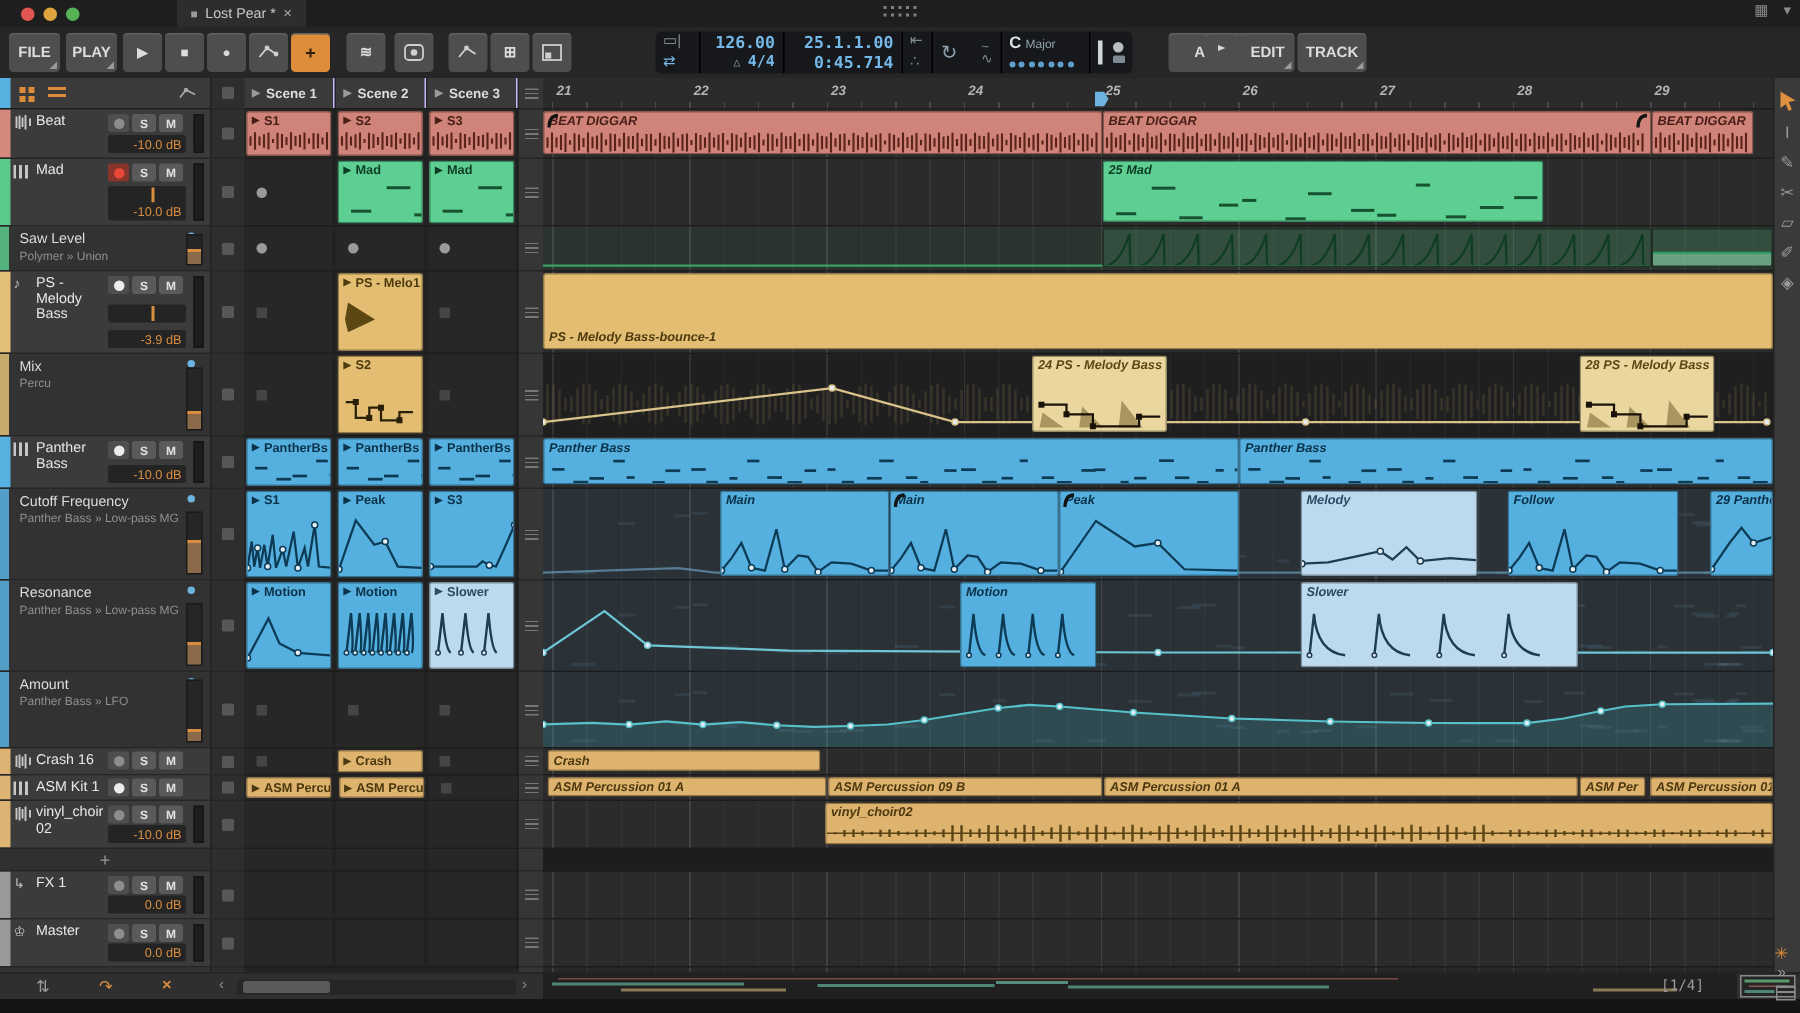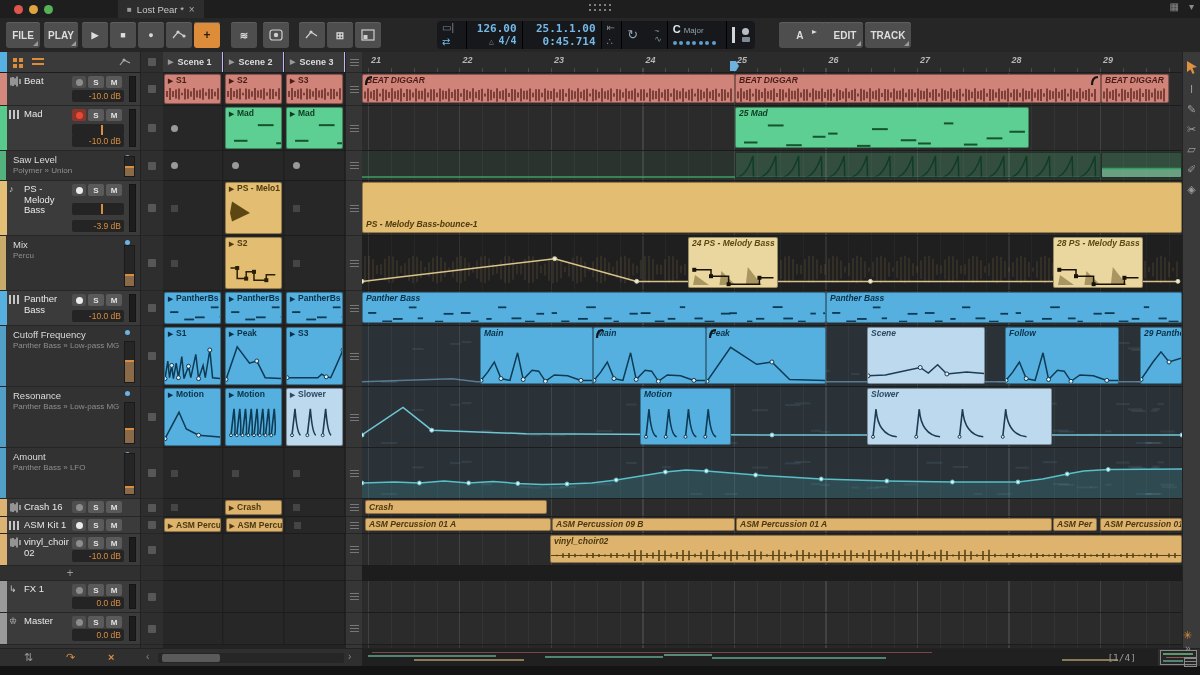--- a/index.html
+++ b/index.html
@@ -1728,21 +1728,21 @@
                 <path d="M0.0,42.3 L23.6,8.3 L49.6,25.3 L64.9,23.0 L82.6,40.5 L118.0,41.4" stroke="#0d3a54" stroke-width="1.5" fill="none"></path>
                 <circle cx="0" cy="42.32" r="2" fill="#e6eef4" stroke="#0d3a54" stroke-width="1"></circle>
                 <circle cx="64.9" cy="23" r="2" fill="#e6eef4" stroke="#0d3a54" stroke-width="1"></circle>
               </svg>
               <svg width="9" height="11" style="position: absolute; top: 0px; left: 1px;">
                 <path d="M2,10 Q2,2 8,2" stroke="#141414" stroke-width="2.2" fill="none"></path>
               </svg>
             </div>
             <div class="aclip" style="left: 505px; top: 1px; width: 118px; height: 57px; background: rgb(189, 217, 238);">
               <div class="cliplab" style="color: rgb(44, 74, 98);">
-                <span>Scene</span>
+                <span>Melody</span>
               </div>
               <svg width="116" height="46">
                 <path d="M0.0,36.8 L17.4,35.9 L34.8,32.2 L52.2,28.5 L60.3,34.0 L69.6,25.8 L78.9,35.0 L98.6,33.1 L116.0,34.5" stroke="#1d3c52" stroke-width="1.5" fill="none"></path>
                 <circle cx="0" cy="36.800000000000004" r="2" fill="#e6eef4" stroke="#1d3c52" stroke-width="1"></circle>
                 <circle cx="52.2" cy="28.52" r="2" fill="#e6eef4" stroke="#1d3c52" stroke-width="1"></circle>
                 <circle cx="78.88000000000001" cy="34.96" r="2" fill="#e6eef4" stroke="#1d3c52" stroke-width="1"></circle>
               </svg>
             </div>
             <div class="aclip" style="left: 643px; top: 1px; width: 114px; height: 57px; background: rgb(85, 176, 223);">
               <div class="cliplab" style="color: rgb(10, 49, 72);">

